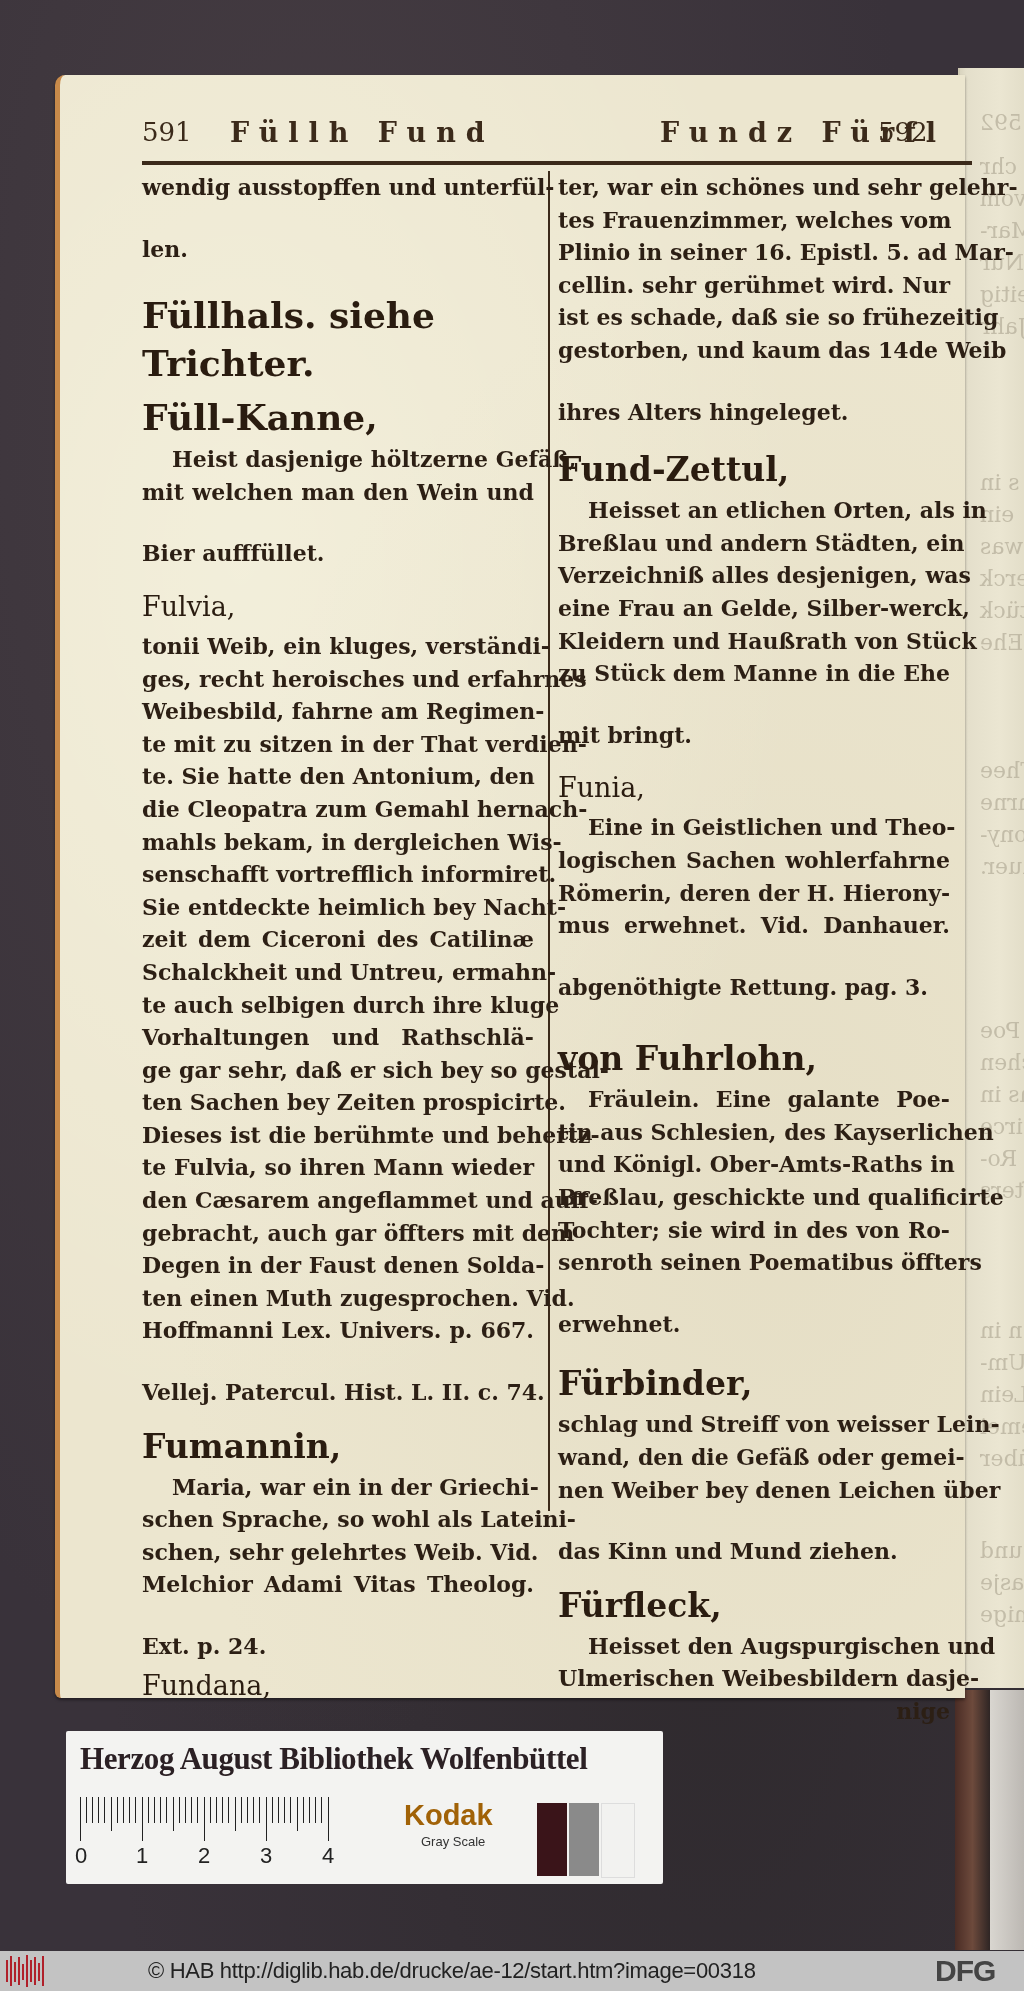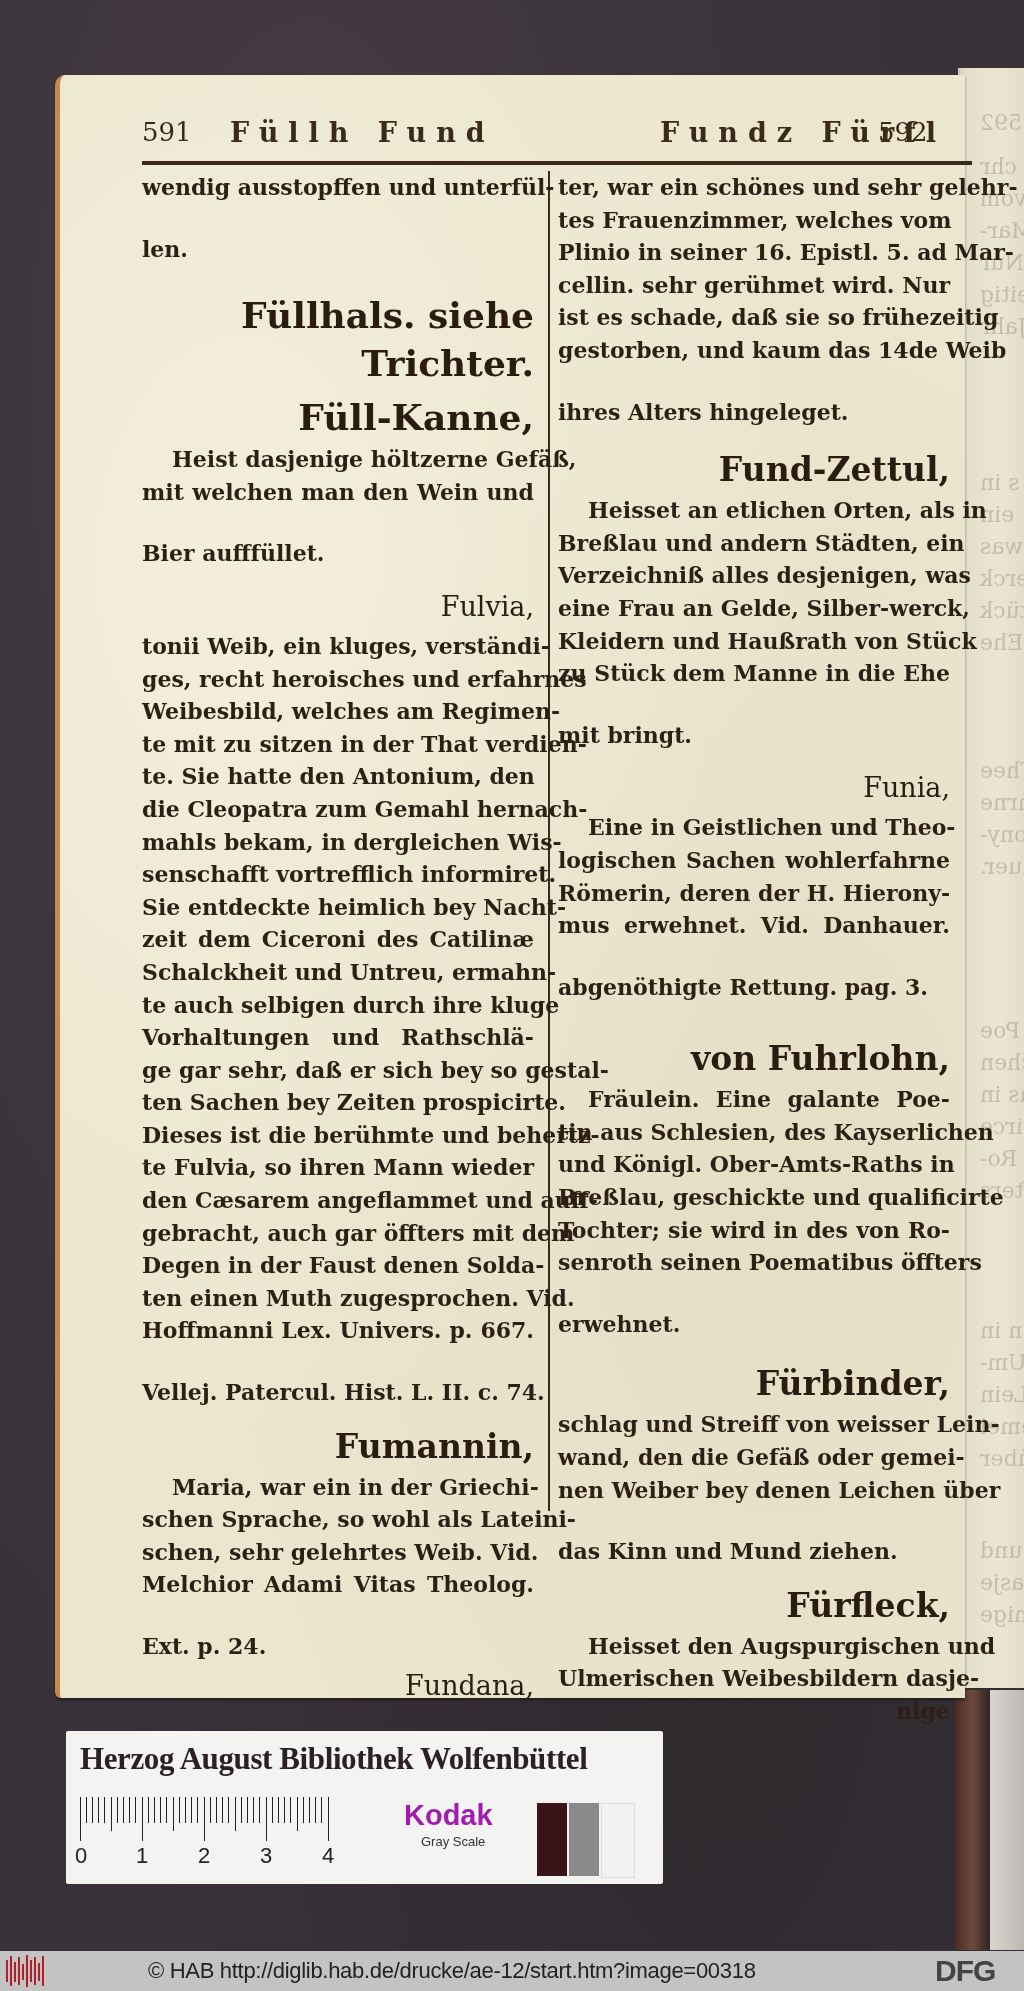--- a/index.html
+++ b/index.html
@@ -74,21 +74,21 @@
   .col-left { left: 82px; width: 392px; }
   .col-right { left: 498px; width: 392px; }
   .line {
     font-size: 22px; line-height: 32.6px; white-space: nowrap;
     text-align: justify; text-align-last: justify; font-weight: bold;
   }
   .line.last { text-align-last: left; margin-top: 29px; }
   .line.indent { padding-left: 30px; }
   .line.right { text-align: right; text-align-last: right; }
   .entry-head {
-    text-align: right; font-weight: bold; font-size: 33px; line-height: 44px;
+    text-align: left; font-weight: bold; font-size: 33px; line-height: 44px;
     margin: 14px 0 2px 0; color: #2a1c10;
   }
   .entry-head.xl { font-size: 36px; line-height: 48px; margin-top: 26px; }
   .entry-head.latin {
     font-weight: normal; font-size: 27px; line-height: 38px; margin: 18px 0 4px 0;
   }
   
   .ruler-card {
     position: absolute; left: 66px; top: 1731px; width: 597px; height: 153px;
     background: #f3f3f1; border-radius: 2px;
@@ -98,21 +98,21 @@
     font-weight: bold; font-size: 31px; color: #2b2024; white-space: nowrap; letter-spacing: -0.4px;
   }
   .ruler-scale { position: absolute; left: 14px; top: 66px; width: 260px; height: 80px; }
   .ruler-scale .tick { position: absolute; top: 0; width: 1px; background: #222; }
   .ruler-num {
     position: absolute; top: 46px; font-family: "Liberation Sans", sans-serif;
     font-size: 22px; color: #222;
   }
   .kodak-brand {
     position: absolute; left: 338px; top: 68px; font-family: "Liberation Sans", sans-serif;
-    font-weight: bold; font-size: 29px; color: #a21caf;
+    font-weight: bold; font-size: 29px; color: #a16207;
   }
   .kodak-sub {
     position: absolute; left: 355px; top: 103px; font-family: "Liberation Sans", sans-serif;
     font-size: 13px; color: #333;
   }
   .swatch { position: absolute; top: 72px; height: 73px; }
   
   .footer {
     position: absolute; left: 0; top: 1951px; width: 1024px; height: 40px;
     background: #c3c3c3;
@@ -187,21 +187,21 @@
     <div class="entry-head xl">Füllhals. siehe Trichter.</div>
 
     <div class="entry-head xl" style="margin-top:6px;">Füll-Kanne,</div>
     <div class="line indent">Heist dasjenige höltzerne Gefäß,</div>
     <div class="line">mit welchen man den Wein und</div>
     <div class="line last">Bier aufffüllet.</div>
 
     <div class="entry-head latin">Fulvia,</div>
     <div class="line">tonii Weib, ein kluges, verständi-</div>
     <div class="line">ges, recht heroisches und erfahrnes</div>
-    <div class="line">Weibesbild, welches am Regimen-</div>
+    <div class="line">Weibesbild, fahrne am Regimen-</div>
     <div class="line">te mit zu sitzen in der That verdien-</div>
     <div class="line">te. Sie hatte den Antonium, den</div>
     <div class="line">die Cleopatra zum Gemahl hernach-</div>
     <div class="line">mahls bekam, in dergleichen Wis-</div>
     <div class="line">senschafft vortrefflich informiret.</div>
     <div class="line">Sie entdeckte heimlich bey Nacht-</div>
     <div class="line">zeit dem Ciceroni des Catilinæ</div>
     <div class="line">Schalckheit und Untreu, ermahn-</div>
     <div class="line">te auch selbigen durch ihre kluge</div>
     <div class="line">Vorhaltungen und Rathschlä-</div>

